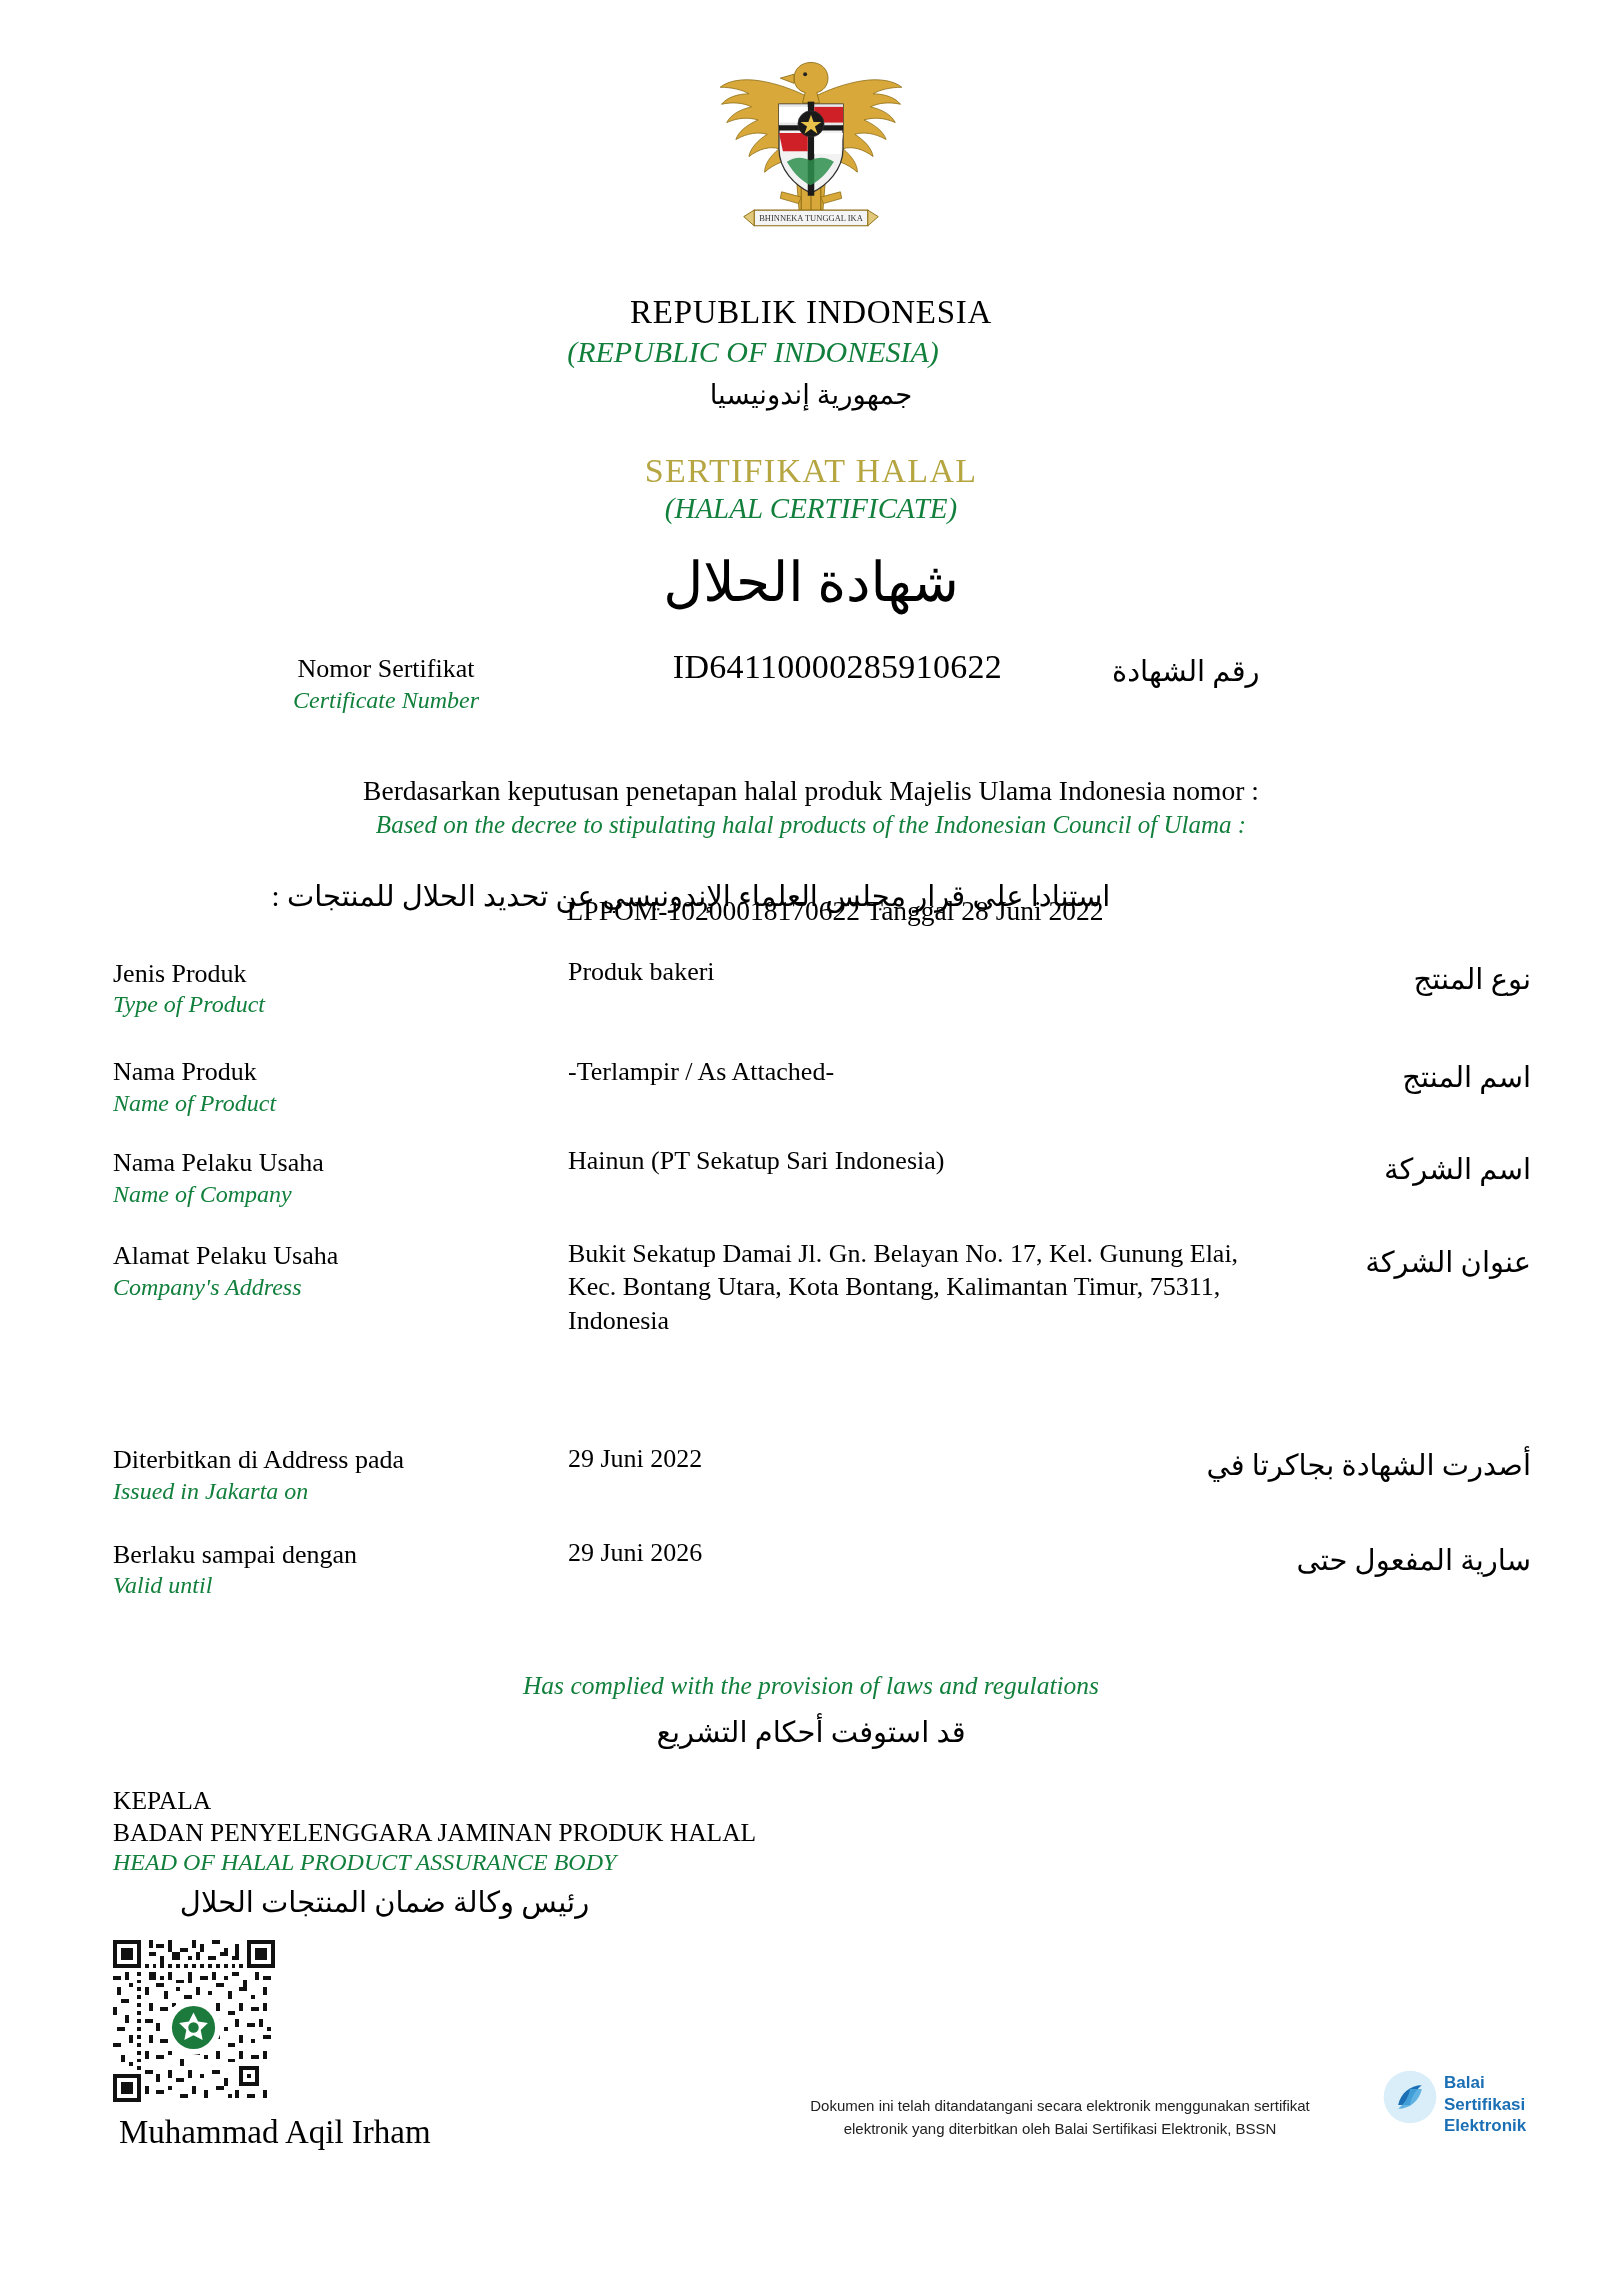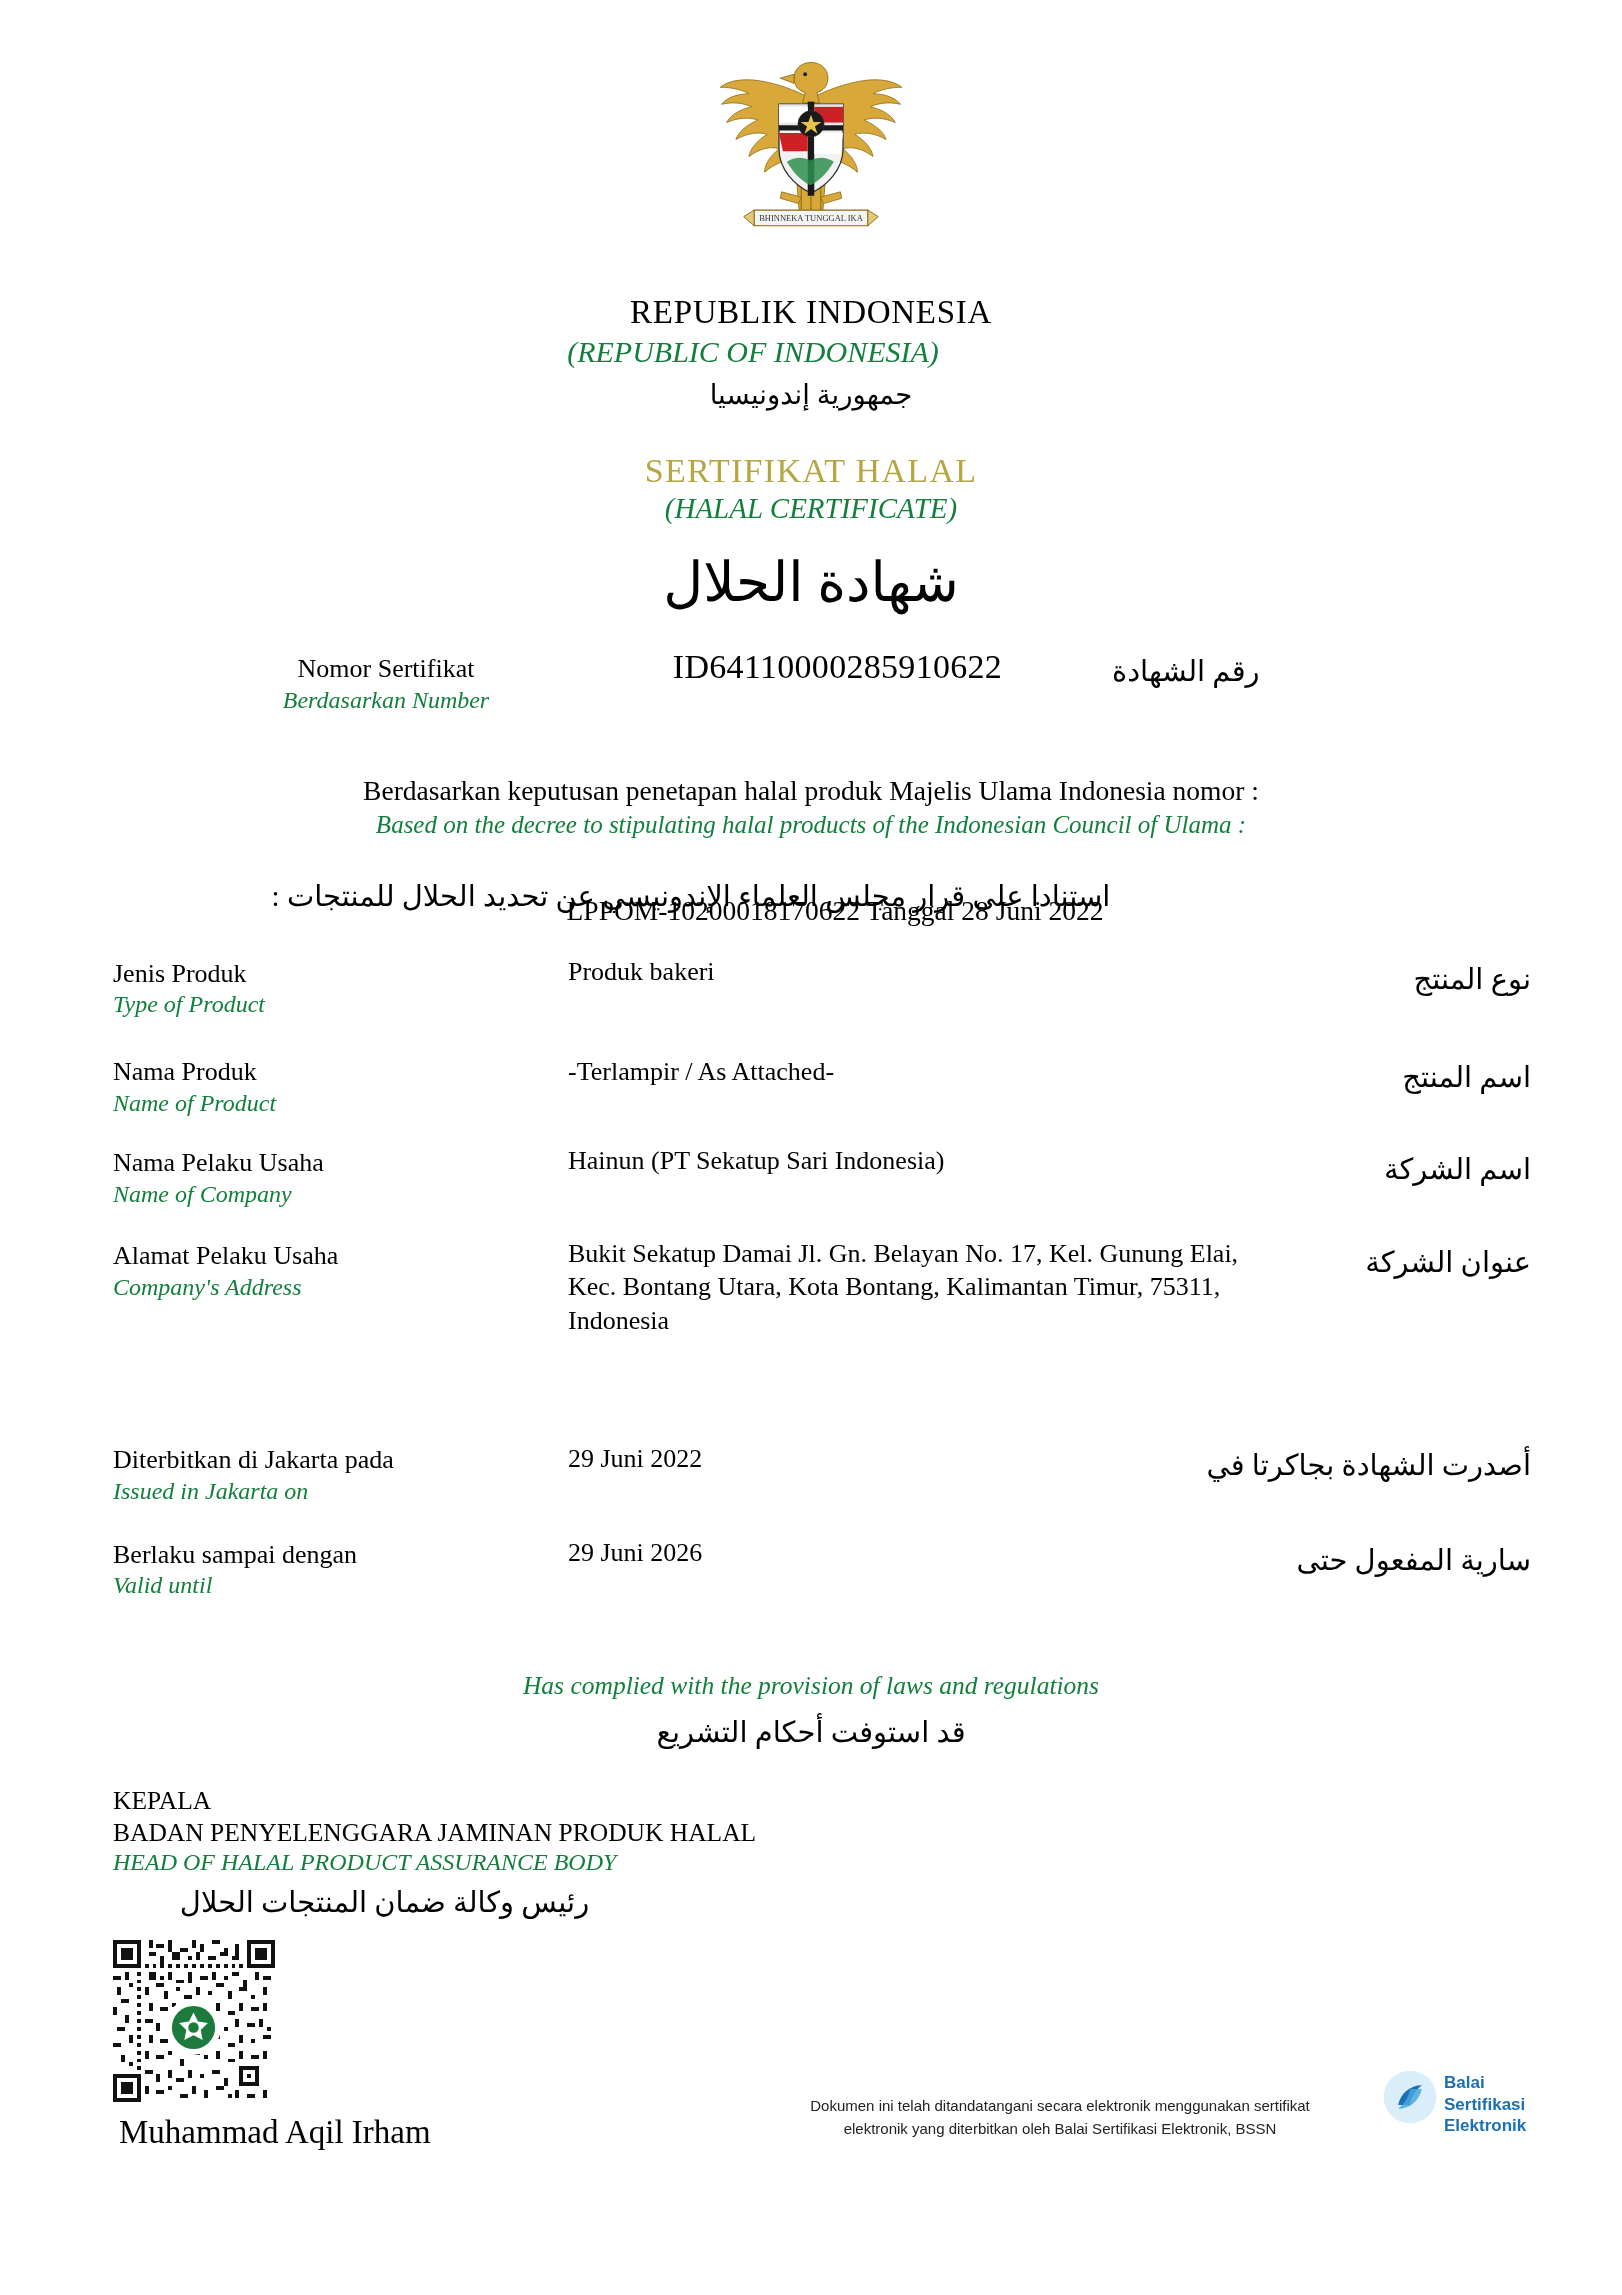--- a/index.html
+++ b/index.html
@@ -362,21 +362,21 @@
 
   <div class="hdr-country center-block">REPUBLIK INDONESIA</div>
   <div class="hdr-country-en center-block">(REPUBLIC OF INDONESIA)</div>
   <div class="hdr-country-ar center-block">جمهورية إندونيسيا</div>
 
   <div class="hdr-title center-block">SERTIFIKAT HALAL</div>
   <div class="hdr-title-en center-block">(HALAL CERTIFICATE)</div>
   <div class="hdr-title-ar center-block">شهادة الحلال</div>
 
   <div class="cert-label">Nomor Sertifikat</div>
-  <div class="cert-label-en">Berdasarkan Number</div>
+  <div class="cert-label-en">Certificate Number</div>
   <div class="cert-number">ID64110000285910622</div>
   <div class="cert-label-ar">رقم الشهادة</div>
 
   <div class="decree-id center-block">Berdasarkan keputusan penetapan halal produk Majelis Ulama Indonesia nomor :</div>
   <div class="decree-en center-block">Based on the decree to stipulating halal products of the Indonesian Council of Ulama :</div>
   <div class="decree-ar center-block">استنادا على قرار مجلس العلماء الإندونيسي عن تحديد الحلال للمنتجات :</div>
   <div class="decree-no center-block">LPPOM-10200018170622 Tanggal 28 Juni 2022</div>
 
   <div class="field">
     <div class="f-label" style="top:959px">Jenis Produk</div>
@@ -400,21 +400,21 @@
   </div>
 
   <div class="field">
     <div class="f-label" style="top:1241px">Alamat Pelaku Usaha</div>
     <div class="f-label-en" style="top:1274px">Company's Address</div>
     <div class="f-value" style="top:1237px">Bukit Sekatup Damai Jl. Gn. Belayan No. 17, Kel. Gunung Elai, Kec. Bontang Utara, Kota Bontang, Kalimantan Timur, 75311, Indonesia</div>
     <div class="f-ar" style="top:1245px">عنوان الشركة</div>
   </div>
 
   <div class="field">
-    <div class="f-label" style="top:1445px">Diterbitkan di Jakarta pada</div>
+    <div class="f-label" style="top:1445px">Diterbitkan di Address pada</div>
     <div class="f-label-en" style="top:1478px">Issued in Jakarta  on</div>
     <div class="f-value" style="top:1442px">29 Juni 2022</div>
     <div class="f-ar" style="top:1448px">أصدرت الشهادة بجاكرتا في</div>
   </div>
 
   <div class="field">
     <div class="f-label" style="top:1540px">Berlaku sampai dengan</div>
     <div class="f-label-en" style="top:1572px">Valid until</div>
     <div class="f-value" style="top:1536px">29 Juni 2026</div>
     <div class="f-ar" style="top:1543px">سارية المفعول حتى</div>

